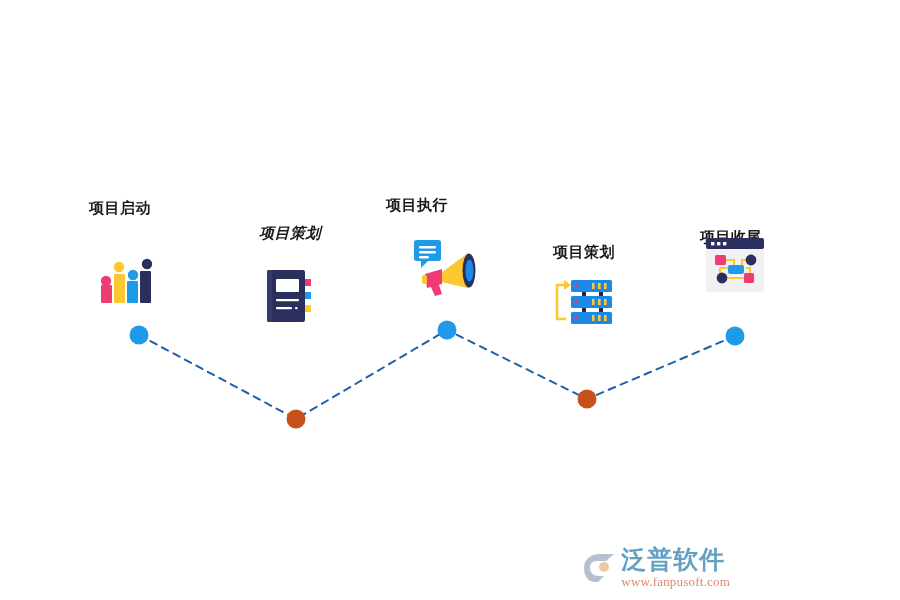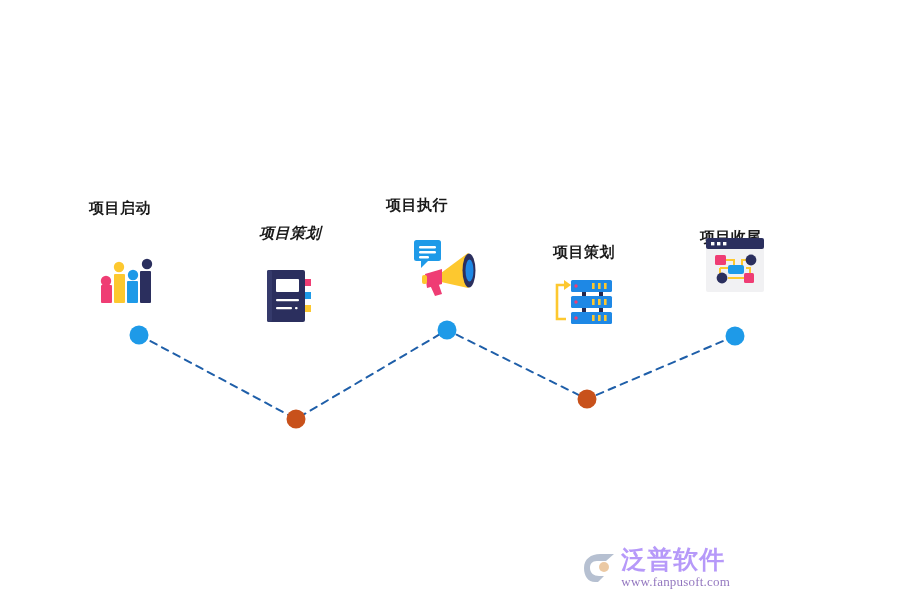--- a/index.html
+++ b/index.html
@@ -65,27 +65,27 @@
   }
   #watermark .wm-text {
     display: flex;
     flex-direction: column;
     align-items: flex-start;
     line-height: 1;
   }
   #watermark .wm-name {
     font-size: 25px;
     font-weight: bold;
-    color: #8b5cf6;
+    color: #0369a1;
     letter-spacing: 1px;
     font-family: "Liberation Sans", "DejaVu Sans", sans-serif;
   }
   #watermark .wm-url {
     font-size: 13px;
-    color: #4c1d95;
+    color: #c2410c;
     margin-top: 3px;
     letter-spacing: 0.2px;
     font-family: "Liberation Serif", "DejaVu Serif", serif;
   }
 </style>
 </head>
 <body>
 
 <div id="stage">
 

